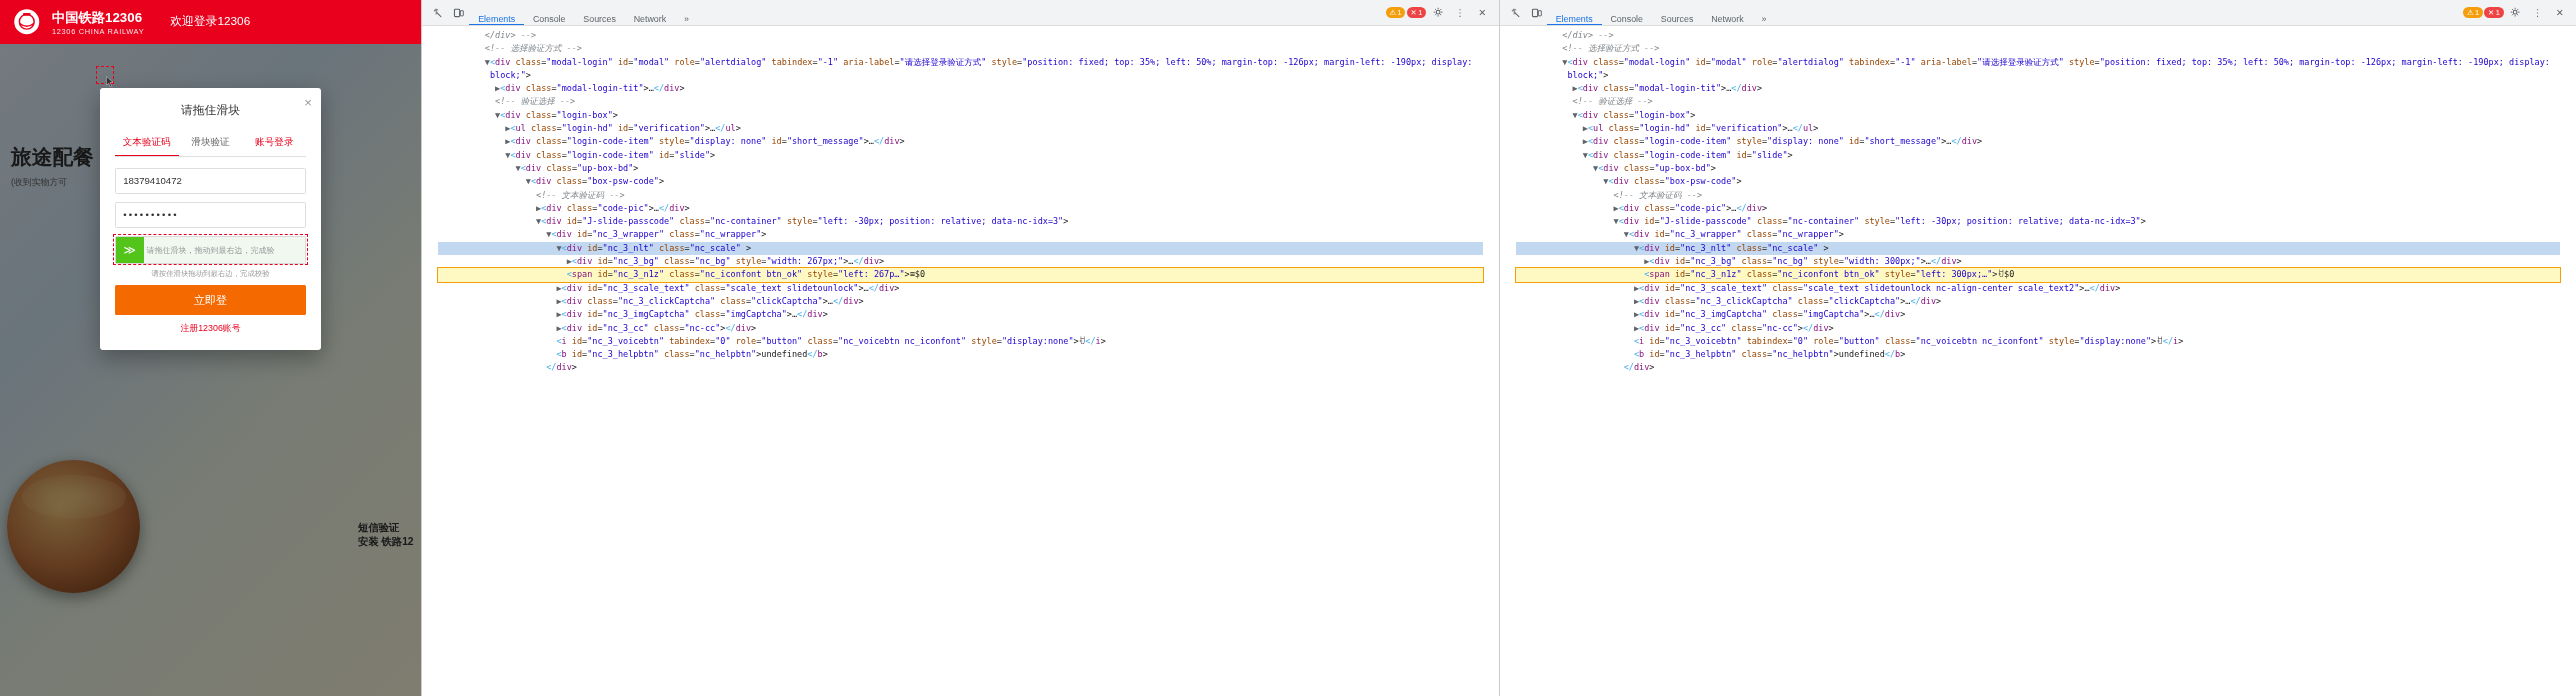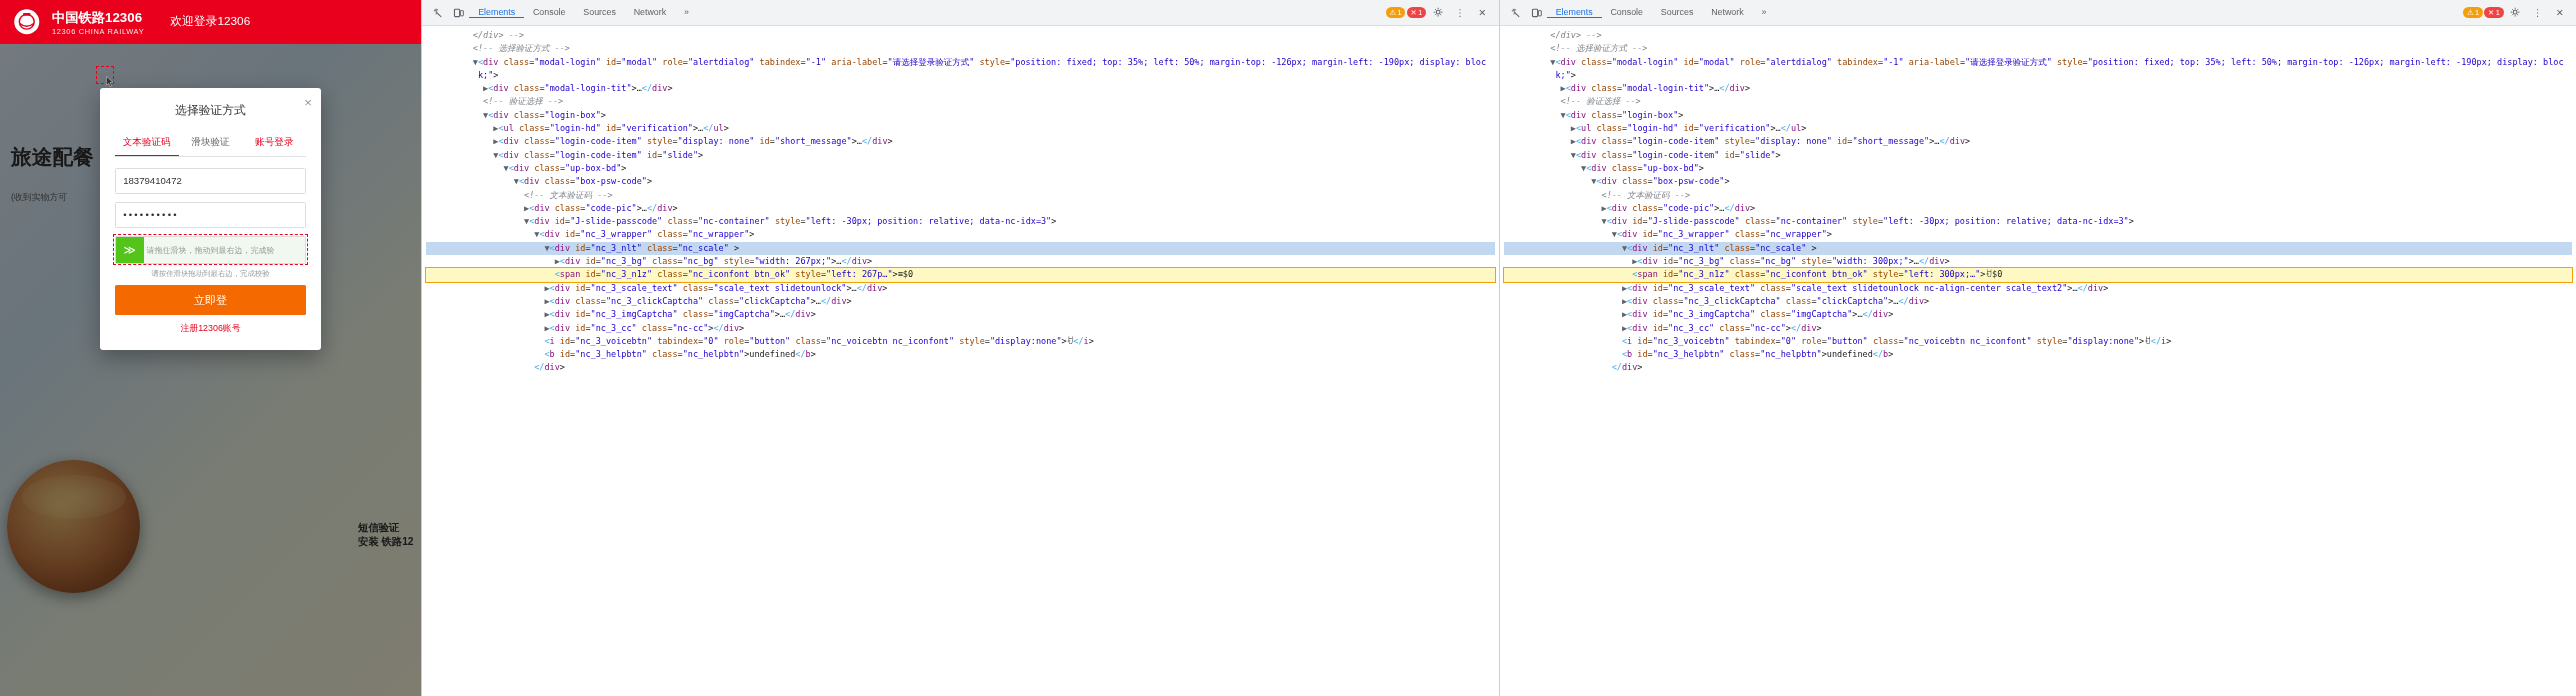--- a/index.html
+++ b/index.html
@@ -231,21 +231,21 @@
       cursor: pointer;
       color: #5f6368;
       font-size: 9.6px;
       border: none;
       background: none;
     }
 
     .devtools-tabs {
       display: flex;
       height: 100%;
-      align-items: center;
+      align-items: flex-end;
     }
 
     .devtools-tab {
       padding: 0 8.9px;
       display: flex;
       align-items: center;
       font-size: 8.9px;
       color: #5f6368;
       cursor: pointer;
       border-bottom: 1.5px solid transparent;
@@ -288,21 +288,21 @@
 
     
     .elements-panel-content {
       flex: 1;
       overflow-y: auto;
       background: #fff;
       font-family: 'Consolas', 'Monaco', monospace;
       font-size: 8.5px;
       line-height: 13.3px;
       color: #1a1a1a;
-      padding: 3px 4px;
+      padding: 3px 16px;
     }
 
     .elements-panel-content::-webkit-scrollbar {
       width: 5.9px;
     }
 
     .elements-panel-content::-webkit-scrollbar-track {
       background: #f1f1f1;
     }
 
@@ -348,21 +348,21 @@
       <span class="site-name-sub">12306 CHINA RAILWAY</span>
     </div>
     <div class="site-welcome">欢迎登录12306</div>
   </div>
 
   <div class="site-content">
     <div class="site-bg-image">
 
       <div style="position:absolute;left:0;top:89px;padding:11px;">
         <div style="font-size:20.7px;font-weight:bold;color:#333;line-height:1.3;">旅途配餐</div>
-        <div style="font-size:8.9px;color:#666;margin-top:20px;">(收到实物方可</div>
+        <div style="font-size:8.9px;color:#666;margin-top:5px;">(收到实物方可</div>
       </div>
 
       <div style="position:absolute;bottom:89px;left:7.4px;width:148px;height:148px;">
         <div style="width:133px;height:133px;border-radius:50%;background:radial-gradient(circle at 40% 35%, #f4c678, #c87941, #6b3010);box-shadow:0 4.4px 14.8px rgba(0,0,0,0.4);overflow:hidden;position:relative;">
           <div style="position:absolute;top:14.8px;left:14.8px;right:14.8px;height:44px;background:radial-gradient(ellipse,rgba(255,220,150,0.6),transparent);border-radius:50%;"></div>
         </div>
       </div>
 
       <div style="position:absolute;bottom:148px;right:7.4px;">
         <div style="font-size:10.3px;font-weight:bold;color:#333;">短信验证</div>
@@ -374,21 +374,21 @@
       <div class="modal-box">
         
         <div style="position:absolute;top:-22px;left:-3.7px;width:22px;height:22px;">
           <div style="border:1.5px dashed #e8001c;width:17.7px;height:17.7px;position:absolute;top:0;left:0;"></div>
           <svg width="10.3" height="13.3" style="position:absolute;top:8.9px;left:8.9px;" viewBox="0 0 14 18">
             <path d="M2 2 L2 14 L5 11 L7 16 L9 15 L7 10 L11 10 Z" fill="#333" stroke="#fff" stroke-width="0.5"></path>
           </svg>
         </div>
 
         <button class="modal-close">×</button>
-        <div class="modal-title">选择验证方式</div>
+        <div class="modal-title">请拖住滑块</div>
         
         
         <div class="modal-tabs">
           <div class="modal-tab active">文本验证码</div>
           <div class="modal-tab">滑块验证</div>
           <div class="modal-tab-right">账号登录</div>
         </div>
 
         
         <input class="input-field" type="text" style="color: rgb(51, 51, 51);" value="18379410472">

